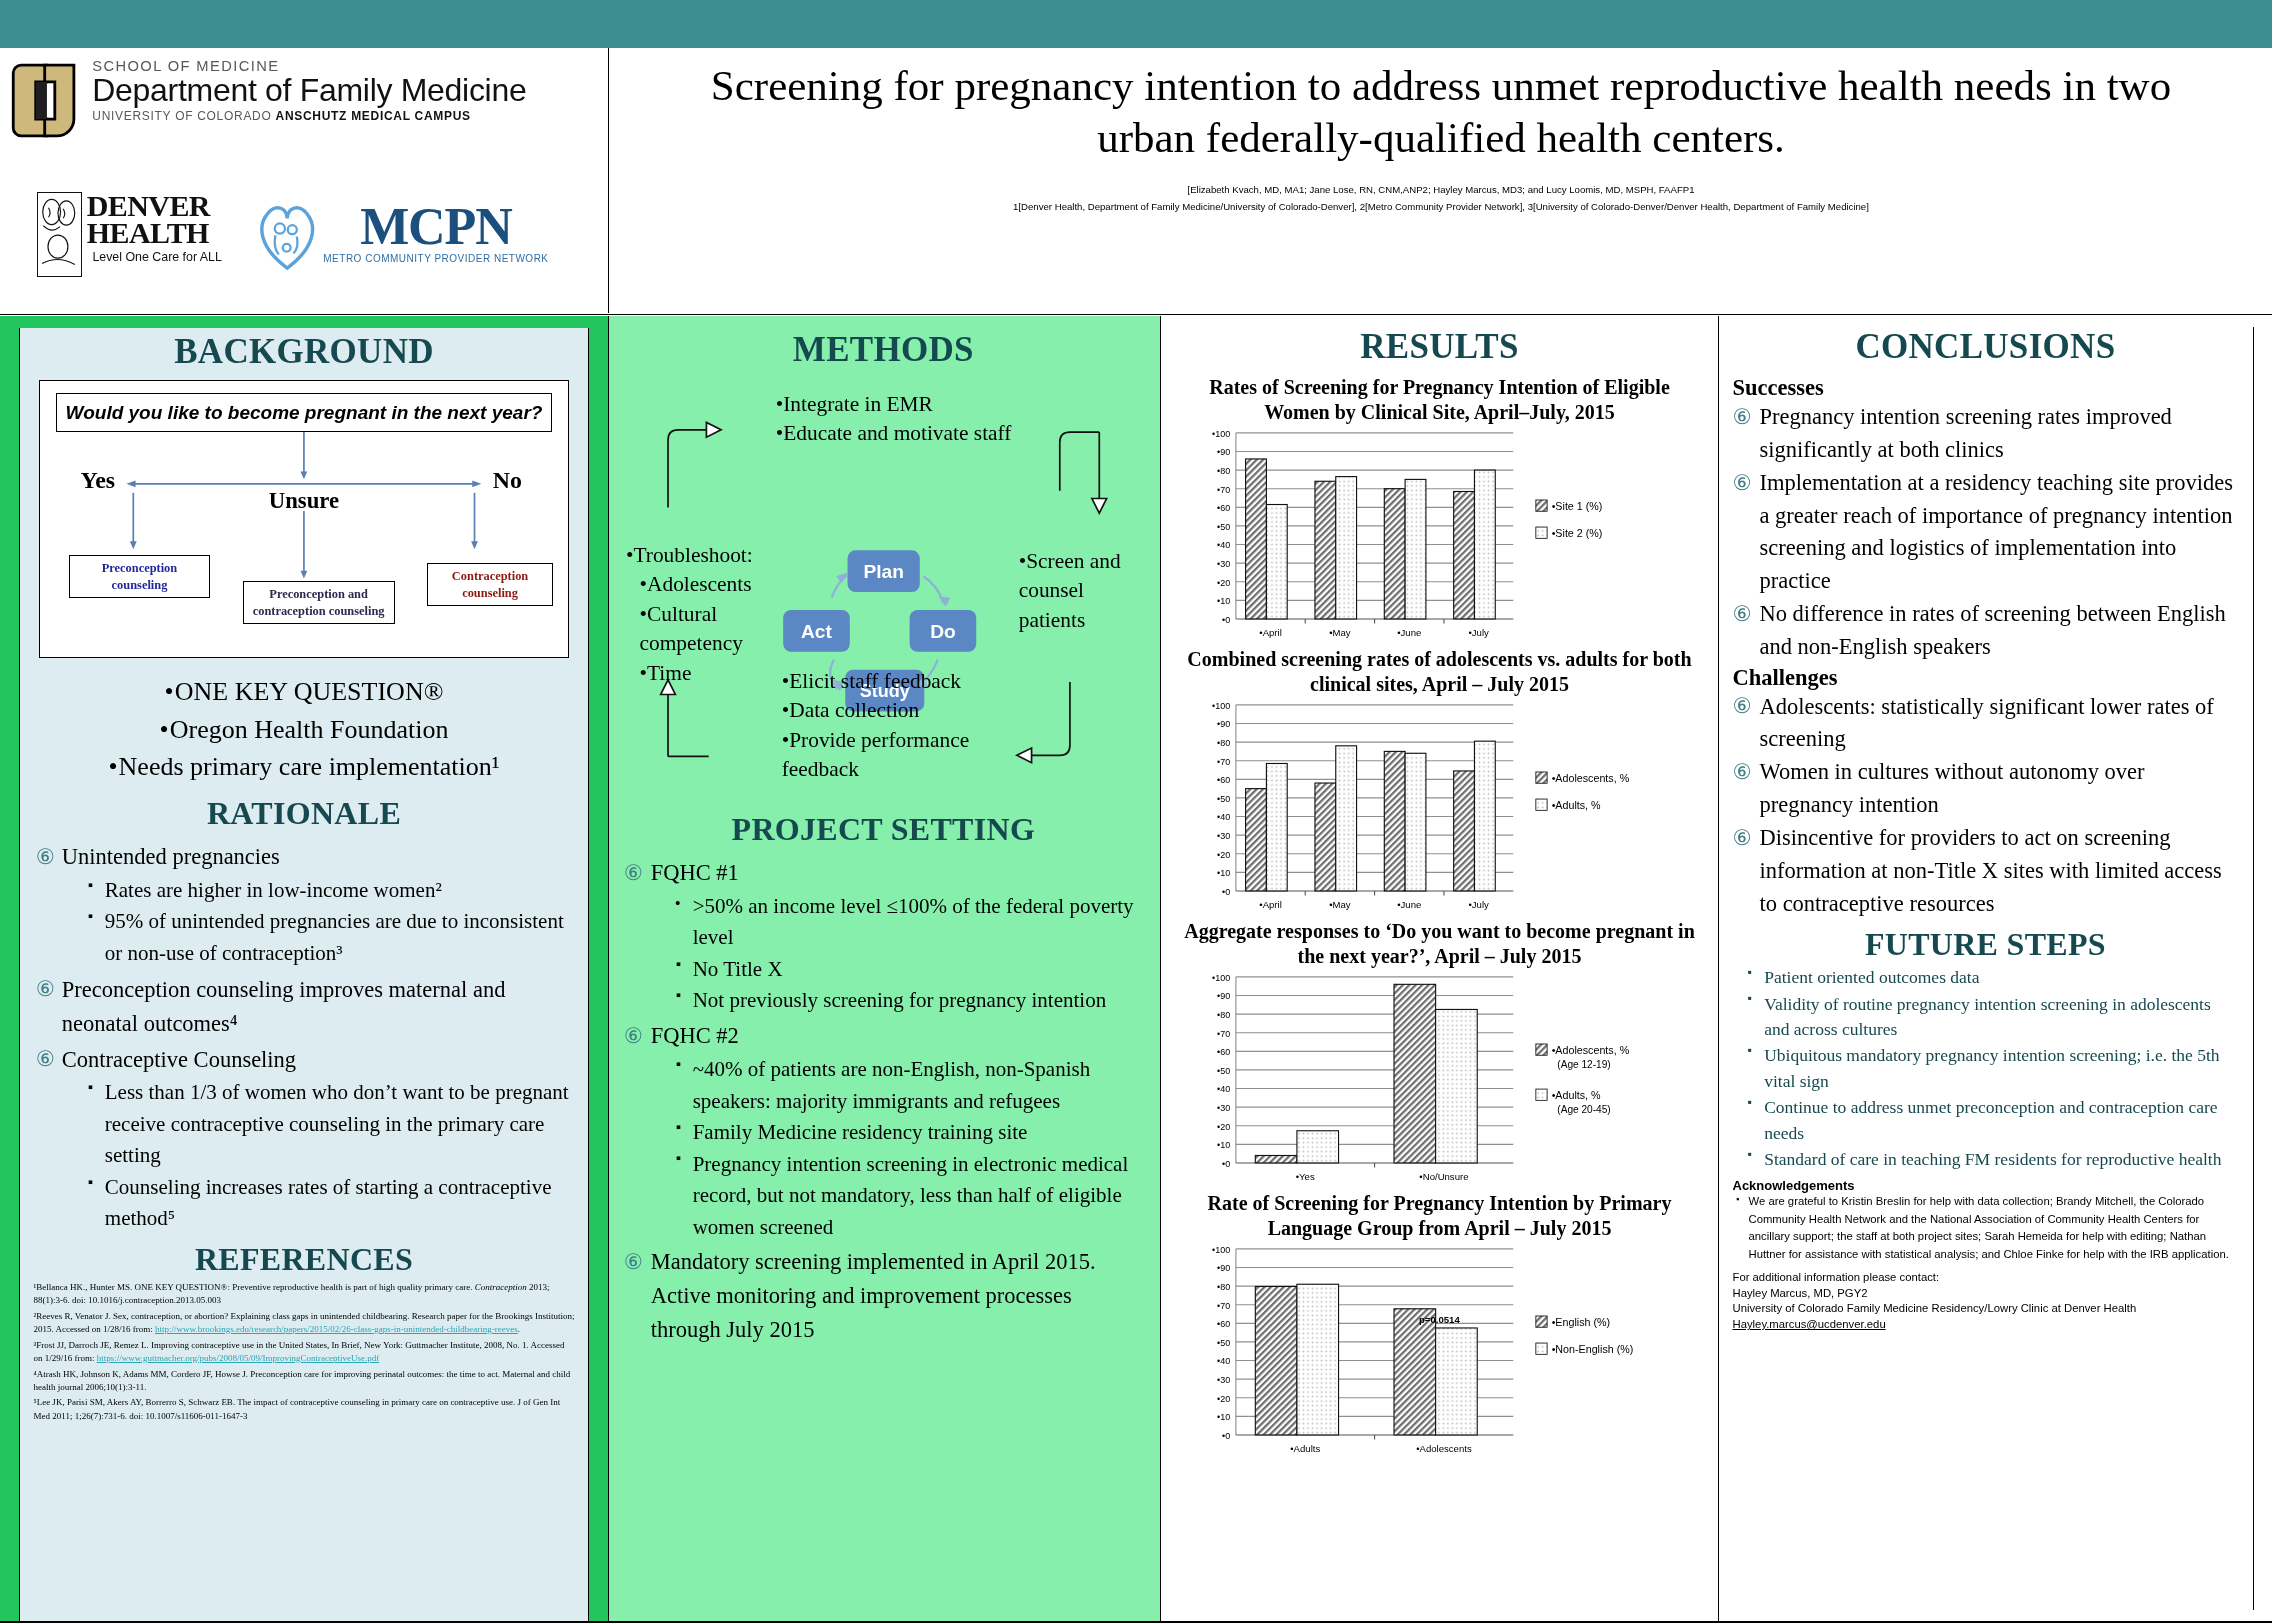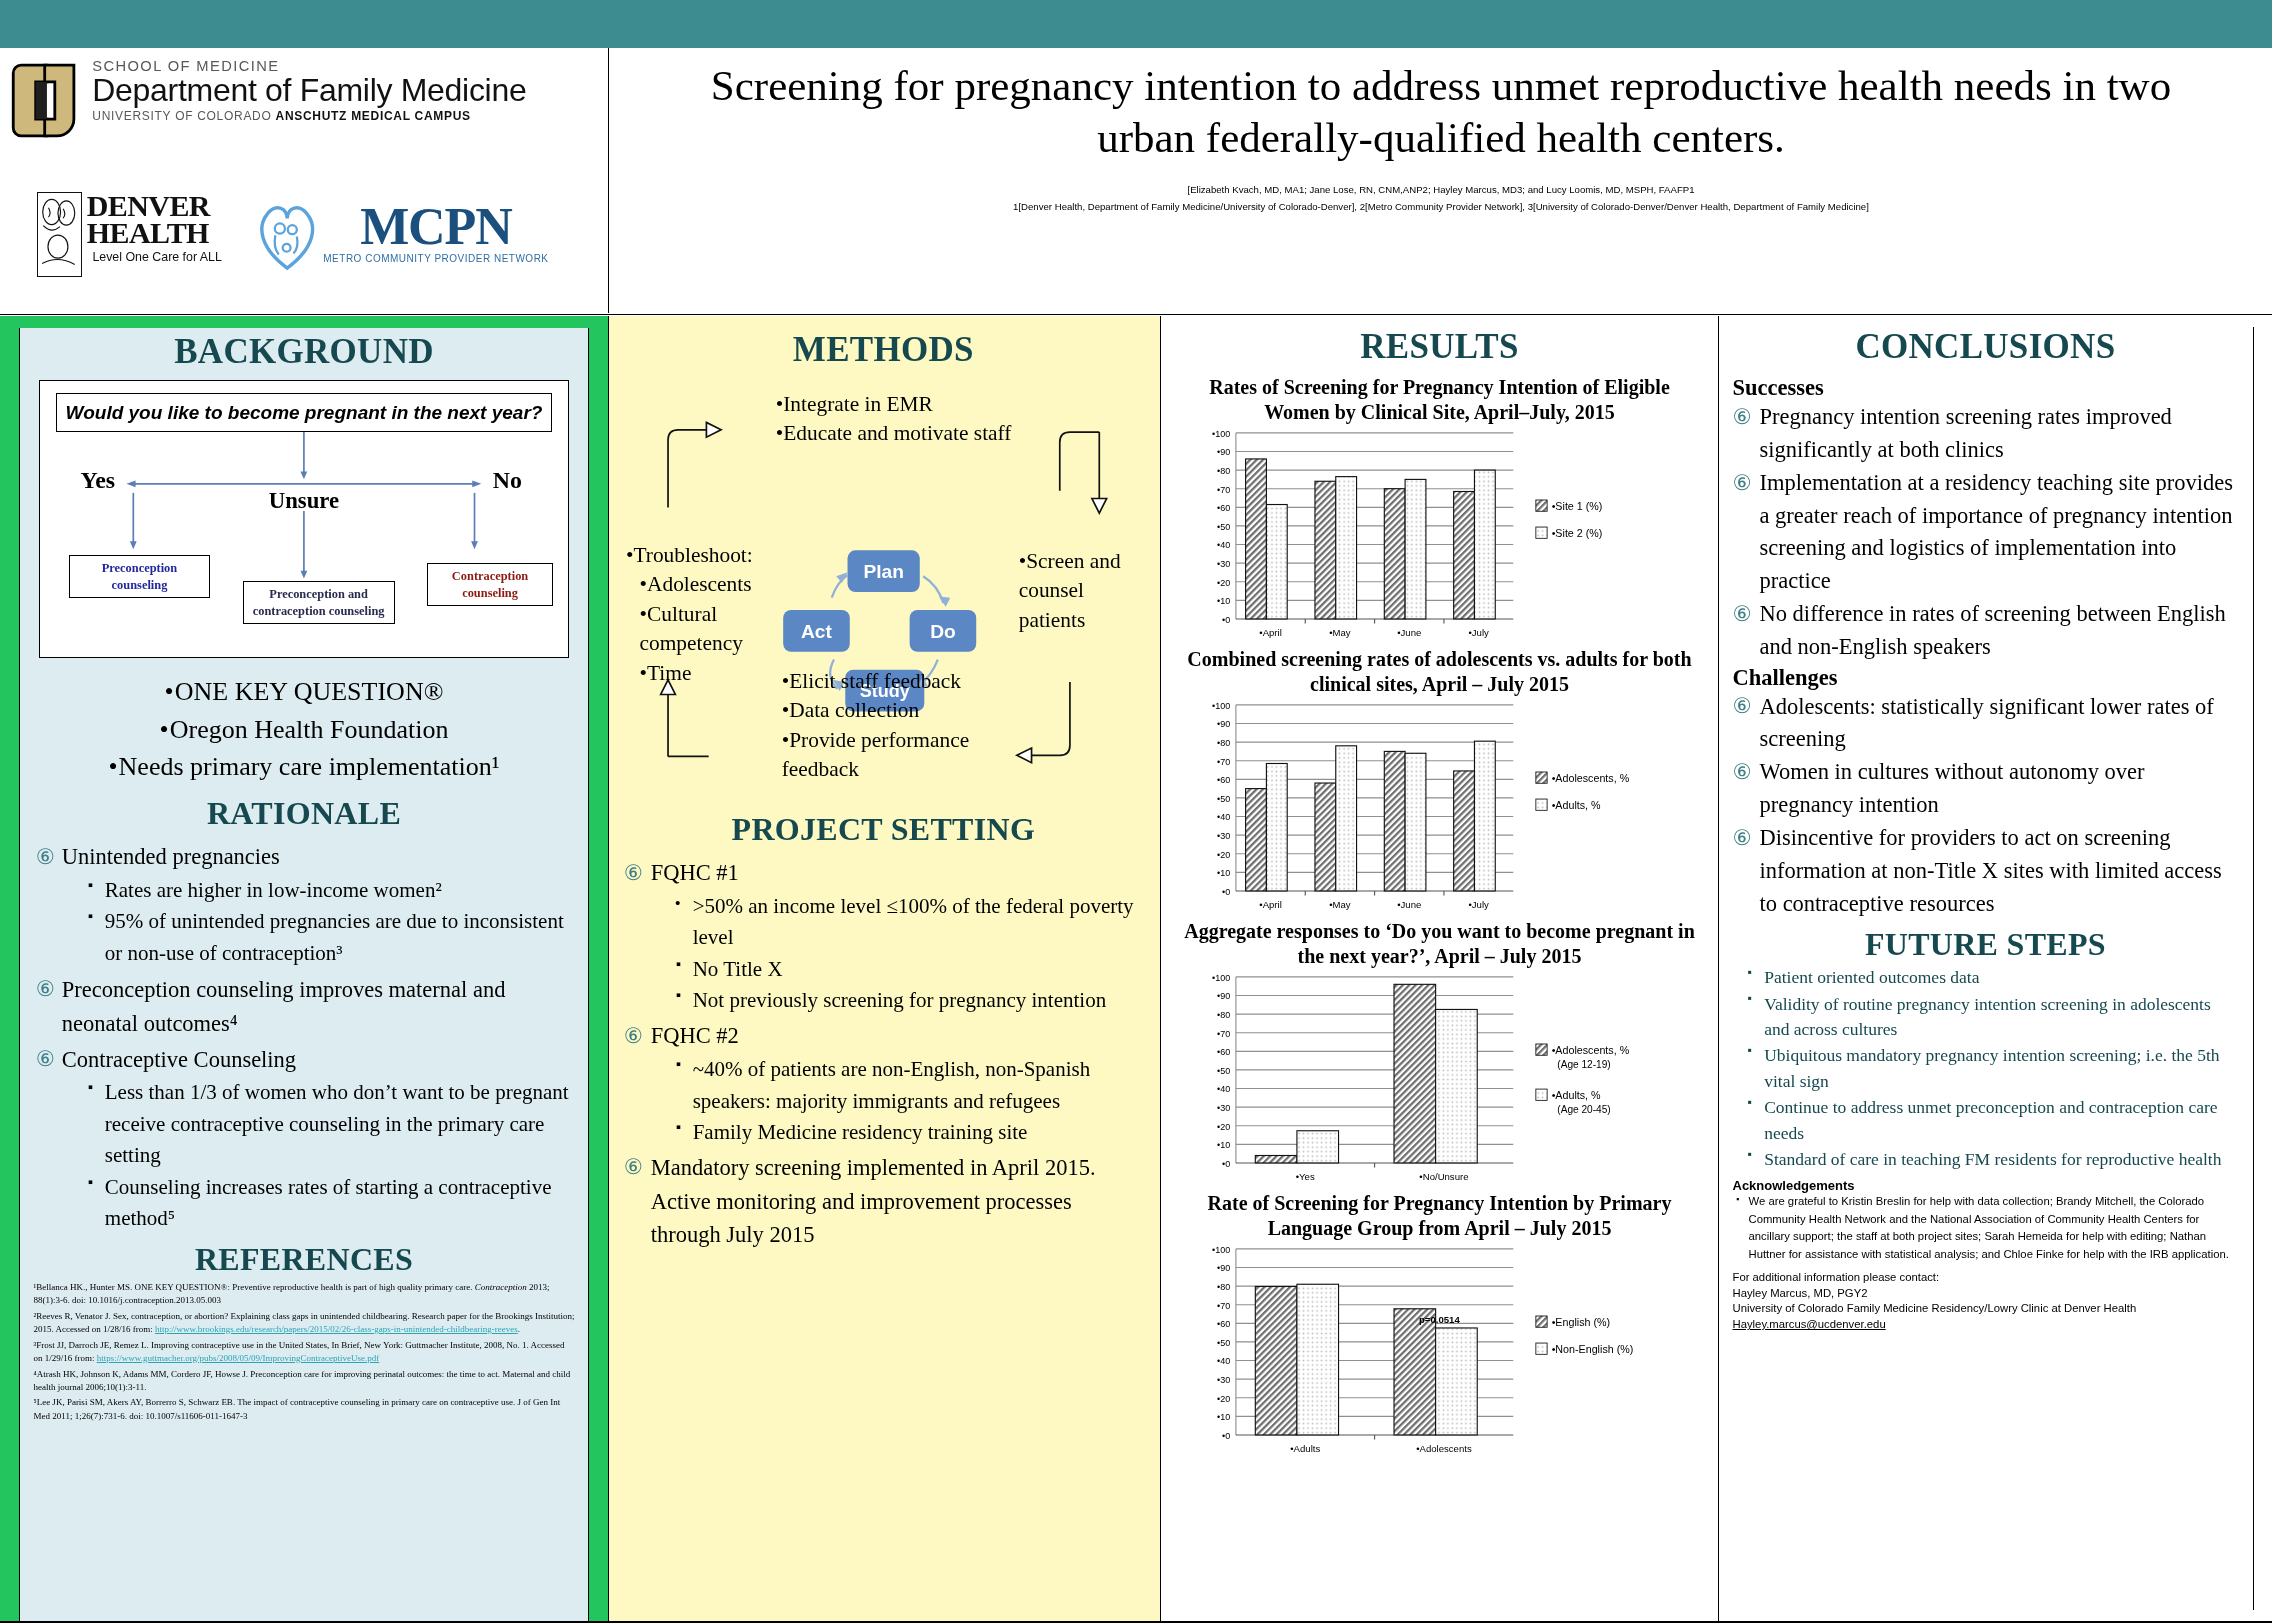--- a/index.html
+++ b/index.html
@@ -36,21 +36,21 @@
 
   .title-cell{position:absolute;left:609px;top:0;width:1664px;height:265px;text-align:center;padding-top:12px;box-sizing:border-box;}
   .poster-title{font-family:"Liberation Serif",serif;font-size:43px;line-height:1.22;color:#000;padding:0 62px;}
   .authors{font-family:"Liberation Sans",sans-serif;font-size:9.6px;color:#000;margin-top:17px;line-height:1.75;}
 
   
   .cols{position:absolute;left:0;top:316px;width:2273px;height:1308px;}
   .col{position:absolute;top:0;height:1308px;box-sizing:border-box;}
   .col-bg{left:0;width:609px;background:#22c55e;border-right:1.7px solid #000;padding:12.4px 19px 0 19px;}
   .col-bg-inner{border-left:1.7px solid #000;border-right:1.7px solid #000;height:1294px;box-sizing:border-box;padding:3.4px 13.5px 0 13.5px;background:#dcecf0;}
-  .col-me{left:609px;width:552px;background:#fef9c3;border-right:1.7px solid #000;padding:13.5px 17px 0 14.7px;}
+  .col-me{left:609px;width:552px;background:#86efac;border-right:1.7px solid #000;padding:13.5px 17px 0 14.7px;}
   .col-re{left:1161px;width:558px;background:#fff;border-right:1.7px solid #000;padding:11.3px 13.5px 0 13.5px;}
   .col-co{left:1719px;width:553px;background:#fff;padding:11.3px 18px 0 13.5px;}
   .col-co-inner{border-right:1.7px solid #000;height:1283px;box-sizing:border-box;padding-right:14.7px;}
 
   h2.sec{font-family:"Liberation Serif",serif;font-weight:bold;text-align:center;color:#16494f;
          margin:0 0 8px 0;font-size:35px;letter-spacing:0.3px;}
   h2.sec.small{font-size:32px;}
 
   
   .flow-box{background:#fff;border:1.1px solid #000;margin:2.3px 5.6px 0 5.6px;padding:10px 8px 12.4px 8px;}
@@ -326,20 +326,21 @@
           <ul>
             <li class="dot">&gt;50% an income level ≤100% of the federal poverty level</li>
             <li class="sq">No Title X</li>
             <li class="sq">Not previously screening for pregnancy intention</li>
           </ul>
         </li>
         <li><span class="bmark">⑥</span><span>FQHC #2</span>
           <ul>
             <li class="sq">~40% of patients are non-English, non-Spanish speakers: majority immigrants and refugees</li>
             <li class="sq">Family Medicine residency training site</li>
+            <li class="sq">Pregnancy intention screening in electronic medical record, but not mandatory, less than half of eligible women screened</li>
           </ul>
         </li>
         <li><span class="bmark">⑥</span><span>Mandatory screening implemented in April 2015.  Active monitoring and improvement processes through July 2015</span></li>
       </ul>
     </div>
 
     <div class="col col-re">
       <h2 class="sec">RESULTS</h2>
 
       <div class="chart-title">Rates of Screening for Pregnancy Intention of Eligible Women by Clinical Site, April–July, 2015</div>

